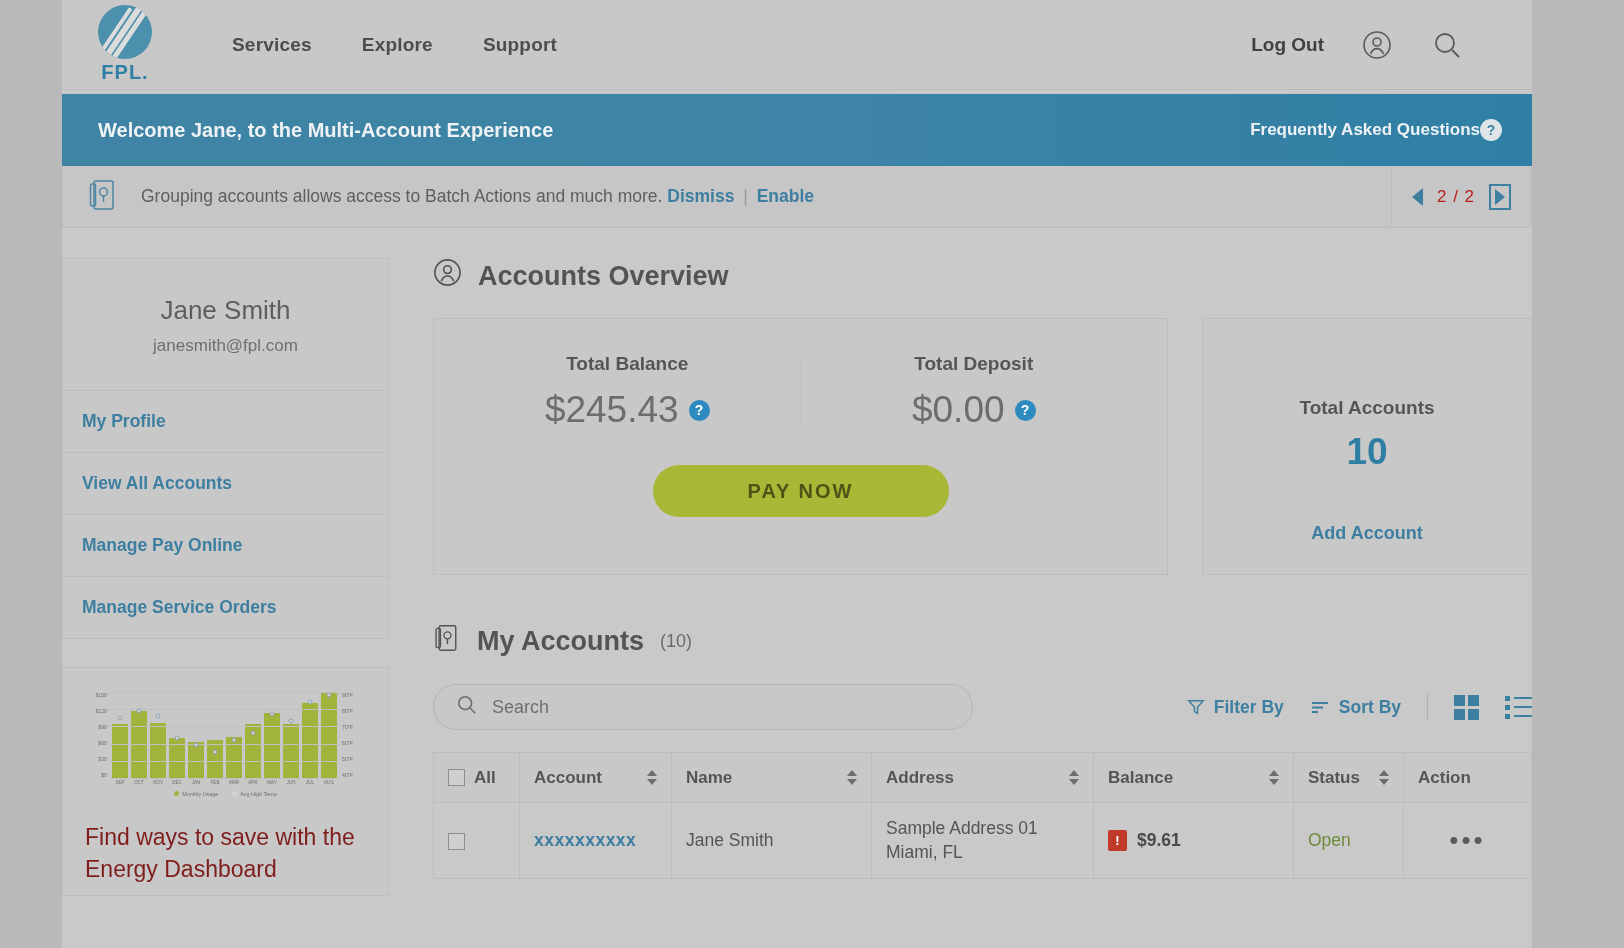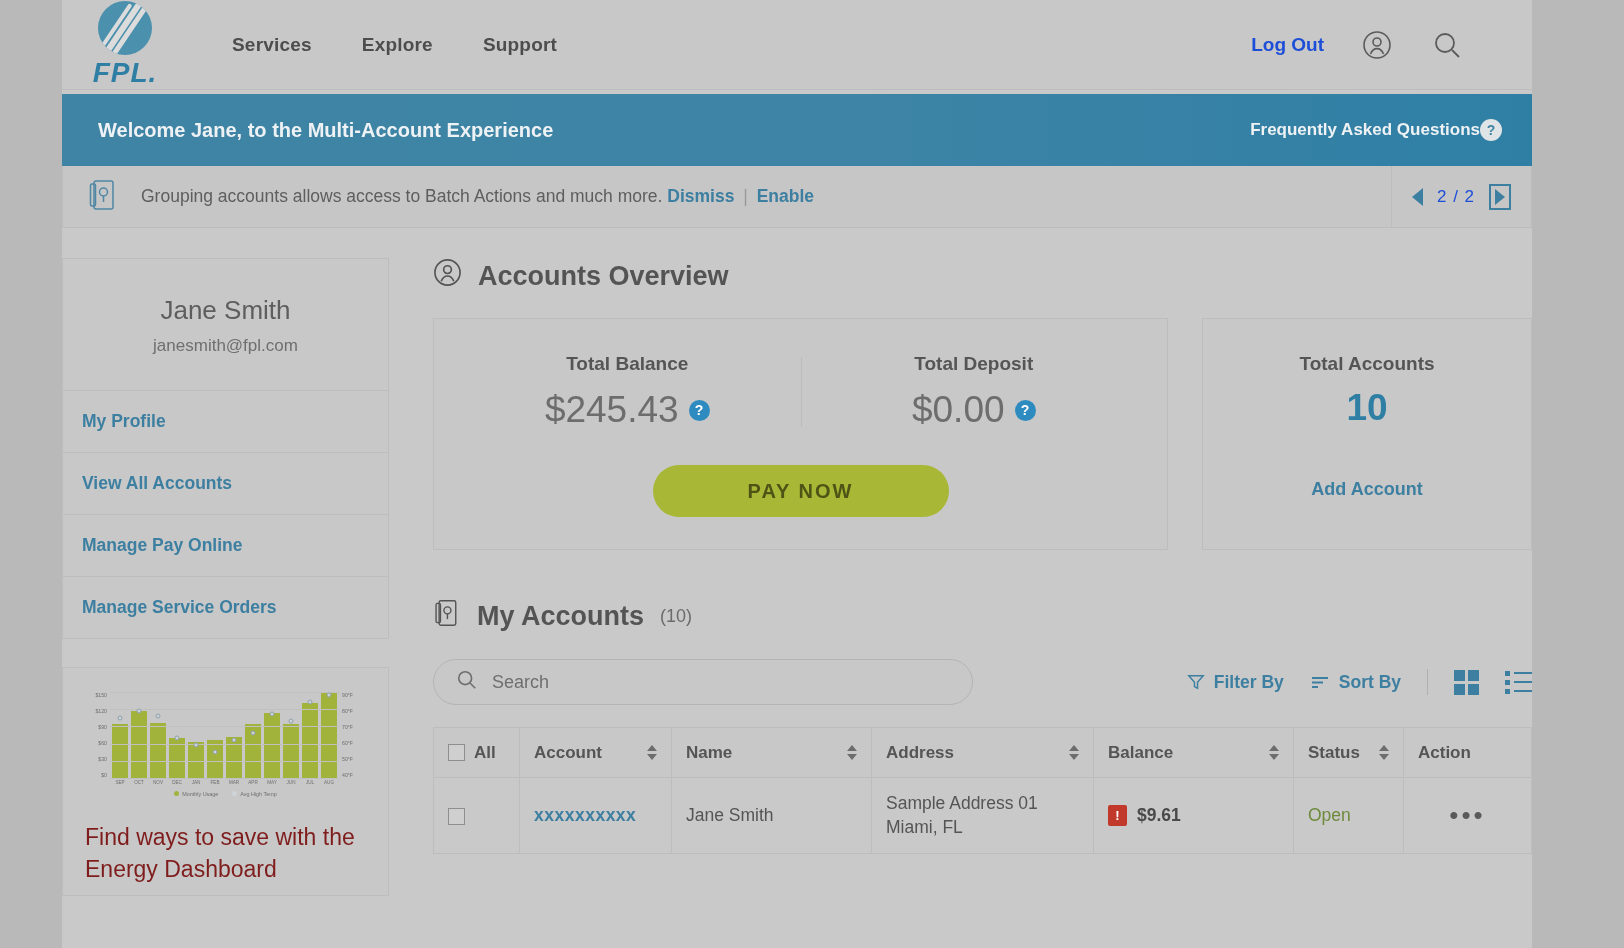--- a/index.html
+++ b/index.html
@@ -38,34 +38,33 @@
     background: #4b90ac;
     position: relative; overflow: hidden;
   }
   .logo .disc .streak {
     position: absolute; background: #dcdcdc; width: 6px; height: 74px;
     transform: rotate(34deg); left: 22px; top: -10px; border-radius: 3px;
   }
   .logo .disc .streak.s2 { left: 31px; width: 5px; }
   .logo .disc .streak.s3 { left: 14px; width: 4px; height: 60px; top: -2px;}
   .logo .wordmark {
-    font-size: 28px; font-weight: bold; color: #2f7fa5; letter-spacing: 1px;
+    font-size: 20px; font-weight: bold; color: #2f7fa5; letter-spacing: 1px;
     margin-top: 2px;
-    font-style: italic;
   }
   .nav { display: flex; gap: 50px; margin-left: 66px; }
   .nav a {
     font-size: 19px; font-weight: bold; color: #4d4d4d; text-decoration: none;
     letter-spacing: .2px;
   }
   .header-right {
     margin-left: auto; display: flex; align-items: center; gap: 36px;
     padding-right: 160px;
   }
-  .logout { font-size: 19px; font-weight: bold; color: #1d4ed8; }
+  .logout { font-size: 19px; font-weight: bold; color: #404040; }
   .icon-btn { width: 34px; height: 34px; color: #5b5b5b; display:flex; align-items:center; justify-content:center;}
 
   
   .content { position: relative; padding: 4px 92px 0 62px; }
 
   
   .welcome {
     height: 72px;
     background: linear-gradient(90deg, #3f84a4 0%, #3d84a6 55%, #2f7fa5 100%);
     display: flex; align-items: center;
@@ -98,21 +97,21 @@
   .notif .sep { color: #9a9a9a; margin: 0 4px; }
   .pager {
     width: 140px; height: 100%;
     border-left: 1px solid #bcbcbc;
     display: flex; align-items: center; justify-content: center; gap: 14px;
   }
   .pager .arrow-l {
     width: 0; height: 0; border-top: 9px solid transparent;
     border-bottom: 9px solid transparent; border-right: 11px solid #3d7fa1;
   }
-  .pager .count { font-size: 17px; color: #1d4ed8; letter-spacing: 1px; }
+  .pager .count { font-size: 17px; color: #b91c1c; letter-spacing: 1px; }
   .pager .arrow-r-box {
     width: 22px; height: 26px; background: #c6c6c6; border: 2px solid #3d7fa1;
     display: flex; align-items: center; justify-content: center;
   }
   .pager .arrow-r {
     width: 0; height: 0; border-top: 8px solid transparent;
     border-bottom: 8px solid transparent; border-left: 10px solid #3d7fa1;
   }
 
   
@@ -201,21 +200,21 @@
   .pay-now {
     display: block; margin: 34px auto 0; width: 296px; height: 52px;
     border-radius: 26px; border: none; background: #a8b735;
     color: #4e5416; font-size: 20px; font-weight: bold; letter-spacing: 2px;
     cursor: pointer;
   }
   .accounts-card {
     width: 330px; flex: none; border: 1px solid #bdbdbd; background: #c8c8c8;
     padding: 34px 20px 30px; text-align: center;
   }
-  .acc-label { font-size: 19px; font-weight: bold; color: #555; }
+  .acc-label { font-size: 19px; font-weight: bold; color: #555; margin-top: 44px; }
   .acc-value { font-size: 37px; font-weight: bold; color: #2f7fa5; margin-top: 12px; }
   .acc-link { margin-top: 50px; font-size: 18px; font-weight: bold; color: #3d7fa1; }
 
   
   .my-accounts { margin-top: 48px; }
   .toolbar { display: flex; align-items: center; margin-top: 22px; }
   .search-box {
     width: 540px; height: 46px; border: 1px solid #b4b4b4; border-radius: 24px;
     background: #c8c8c8; display: flex; align-items: center; gap: 14px; padding: 0 22px;
   }

